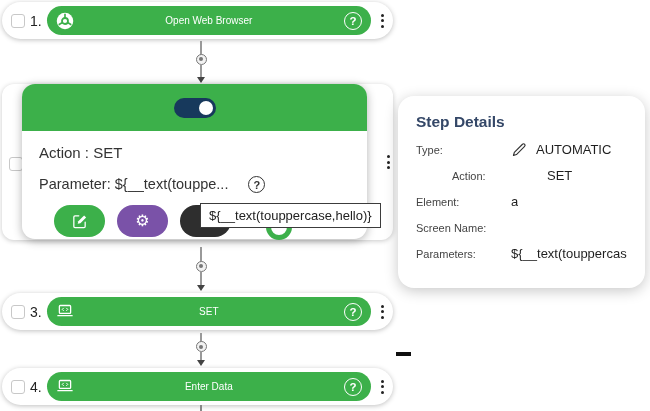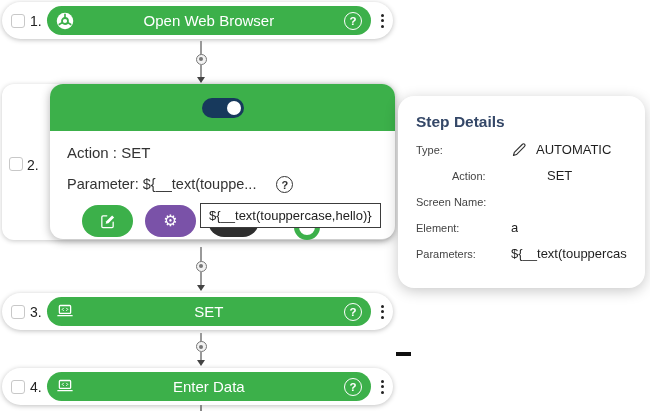--- a/index.html
+++ b/index.html
@@ -7,39 +7,39 @@
   #stage { position:relative; width:650px; height:411px; overflow:hidden; background:#fff; }
 
   
   .step-row { position:absolute; left:2px; width:391px; height:37px; background:#fff;
     border-radius:19px; box-shadow:0 1px 5px rgba(0,0,0,.25); display:flex; align-items:center;
     padding:0 5px 0 9px; gap:5px; }
   .checkbox { width:14px; height:14px; border:1.5px solid #c8c8c8; border-radius:3px; background:#fff; flex:0 0 auto; cursor:pointer; }
   .step-num { font-size:14px; color:#222; flex:0 0 auto; }
   .pill { flex:1; height:29px; background:#3cb04a; border-radius:15px; display:flex; align-items:center;
     padding:0 9px; color:#fff; cursor:pointer; }
-  .pill-label { flex:1; text-align:center; font-size:15px; font-weight:500; color:#fff; }
+  .pill-label { flex:1; text-align:center; font-size:10px; font-weight:500; color:#fff; }
   .help-badge { width:18px; height:18px; border:1.6px solid #fff; border-radius:50%; color:#fff;
     font-size:11.5px; font-weight:bold; display:flex; align-items:center; justify-content:center; flex:0 0 auto; }
   .pill-ico { width:18px; height:18px; flex:0 0 auto; display:flex; align-items:center; justify-content:center; }
   .kebab { width:12px; display:flex; flex-direction:column; align-items:center; gap:2.5px; cursor:pointer; padding:2px; }
   .kebab i { width:3px; height:3px; border-radius:50%; background:#222; }
 
   
   .connector { position:absolute; left:194px; width:14px; display:flex; flex-direction:column; align-items:center; }
   .c-line { width:1.5px; background:#999; flex:1; }
   .c-gear { width:11px; height:11px; border:1.5px solid #777; border-radius:50%; background:#f2f2f2;
     display:flex; align-items:center; justify-content:center; margin:-1px 0; cursor:pointer; }
   .c-gear i { width:4px; height:4px; background:#777; border-radius:50%; }
   .c-arrow { width:0; height:0; border-left:4.5px solid transparent; border-right:4.5px solid transparent; border-top:6px solid #444; }
 
   
   .underlay { position:absolute; left:2px; top:84px; width:391px; height:156px; background:#fff;
     border-radius:12px; box-shadow:0 1px 5px rgba(0,0,0,.22); }
-  .exp-card { position:absolute; left:50px; top:84px; width:345px; height:155px; background:#fff;
+  .exp-card { position:absolute; left:22px; top:84px; width:345px; height:155px; background:#fff;
     border-radius:13px; box-shadow:0 2px 10px rgba(0,0,0,.3); }
   .exp-head { height:47px; background:#3cb04a; border-radius:13px 13px 0 0; display:flex; align-items:center; justify-content:center; }
   .toggle { width:42px; height:20px; background:#17395c; border-radius:10px; position:relative; cursor:pointer; }
   .toggle i { position:absolute; right:3px; top:3px; width:14px; height:14px; background:#fff; border-radius:50%; }
   .exp-body { padding:13px 17px 0 17px; }
   .action-line { font-size:15px; color:#333; margin-bottom:15px; }
   .param-line { font-size:14.5px; color:#333; display:flex; align-items:flex-start; gap:20px; }
   .q-circle { width:17px; height:17px; border:1.5px solid #333; border-radius:50%; color:#333; font-size:11px;
     font-weight:bold; display:flex; align-items:center; justify-content:center; cursor:pointer; }
   .btn-row { display:flex; gap:12px; padding:12px 0 0 15px; }
@@ -153,27 +153,27 @@
         <svg width="17" height="17" viewBox="0 0 24 24">
           <path d="M3.5 20.5 l1.2-4.4 L16.2 4.6 a2.1 2.1 0 0 1 3 3 L7.7 19.1 z" fill="none" stroke="#333" stroke-width="1.6" stroke-linejoin="round"></path>
         </svg>
         <span>AUTOMATIC</span>
       </span>
     </div>
     <div class="p-row" style="margin-top:3px;margin-left:36px;">
       <span class="p-label">Action:</span>
       <span class="p-value">SET</span>
     </div>
+    <div class="p-row" style="margin-top:5px;">
+      <span class="p-label">Element:</span>
+      <span class="p-value">a</span>
+    </div>
     <div class="p-row" style="margin-top:4px;">
       <span class="p-label">Screen Name:</span>
       <span class="p-value"></span>
-    </div>
-    <div class="p-row" style="margin-top:5px;">
-      <span class="p-label">Element:</span>
-      <span class="p-value">a</span>
     </div>
     <div class="p-row" style="">
       <span class="p-label">Parameters:</span>
       <span class="p-value">${__text(touppercase...</span>
     </div>
   </div>
 
   <div class="connector" style="top:247px; height:44px;">
     <span class="c-line"></span>
     <span class="c-gear">

